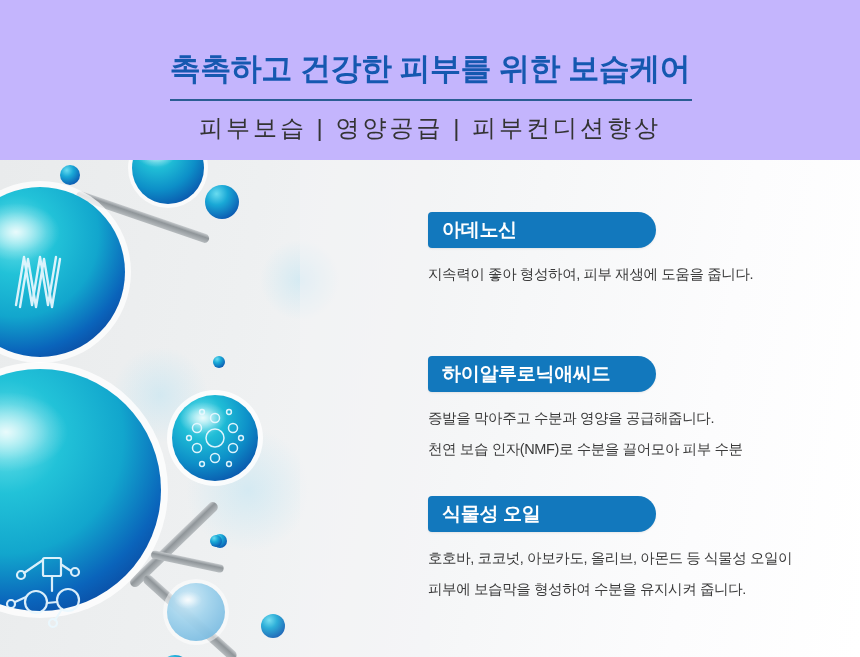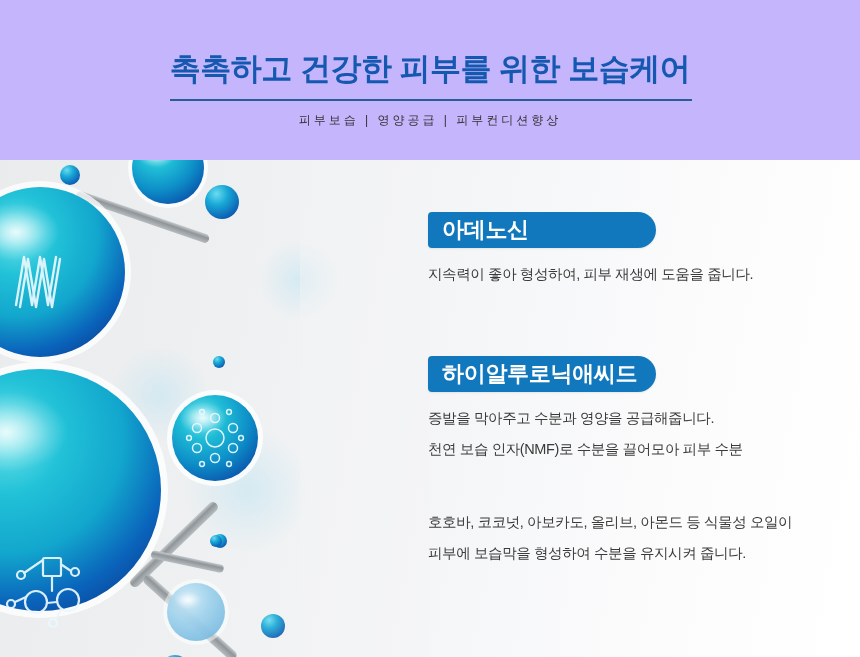--- a/index.html
+++ b/index.html
@@ -23,21 +23,21 @@
     color:#1558b0;
     white-space:nowrap;
   }
   #title-divider {
     position:absolute; left:170px; top:99px; width:522px; height:2px;
     background:#2a5d93;
   }
   #subtitle {
     position:absolute; left:0; top:112px; width:860px;
     text-align:center;
-    font-size:12px; font-weight:normal; letter-spacing:3px;
+    font-size:24px; font-weight:normal; letter-spacing:3px;
     color:#333333;
     white-space:nowrap;
   }
 
   
   #panel {
     position:absolute; left:0; top:160px; width:860px; height:497px;
     background:linear-gradient(100deg,#e9ebec 0%,#eef0f1 28%,#f6f7f8 58%,#fcfcfd 80%,#ffffff 100%);
     overflow:hidden;
   }
@@ -57,21 +57,21 @@
 
   .badge {
     width:228px; height:36px;
     background:#1278bd;
     border-radius:4px 18px 18px 4px;
     display:flex; align-items:center;
     padding-left:14px;
     box-shadow:0 1px 2px rgba(0,0,0,0.08);
   }
   .badge-label {
-    color:#ffffff; font-size:22px; font-weight:bold;
+    color:#ffffff; font-size:19px; font-weight:bold;
     letter-spacing:-0.3px; white-space:nowrap;
   }
   .desc { margin-top:11px; }
   .desc-line {
     font-size:14.5px; color:#3a3a3a; line-height:31px;
     letter-spacing:-0.4px; white-space:nowrap;
   }
 </style>
 </head>
 <body>
@@ -278,19 +278,22 @@
     <div class="badge">
       <span class="badge-label">하이알루로닉애씨드</span>
     </div>
     <div class="desc">
       <div class="desc-line">증발을 막아주고 수분과 영양을 공급해줍니다.</div>
       <div class="desc-line">천연 보습 인자(NMF)로 수분을 끌어모아 피부 수분</div>
     </div>
   </div>
 
   <div class="ingredient" id="ing-2">
+    <div class="badge">
+      <span class="badge-label">식물성 오일</span>
+    </div>
     <div class="desc">
       <div class="desc-line">호호바, 코코넛, 아보카도, 올리브, 아몬드 등 식물성 오일이</div>
       <div class="desc-line">피부에 보습막을 형성하여 수분을 유지시켜 줍니다.</div>
     </div>
   </div>
 
 </div>
 
 </body></html>

